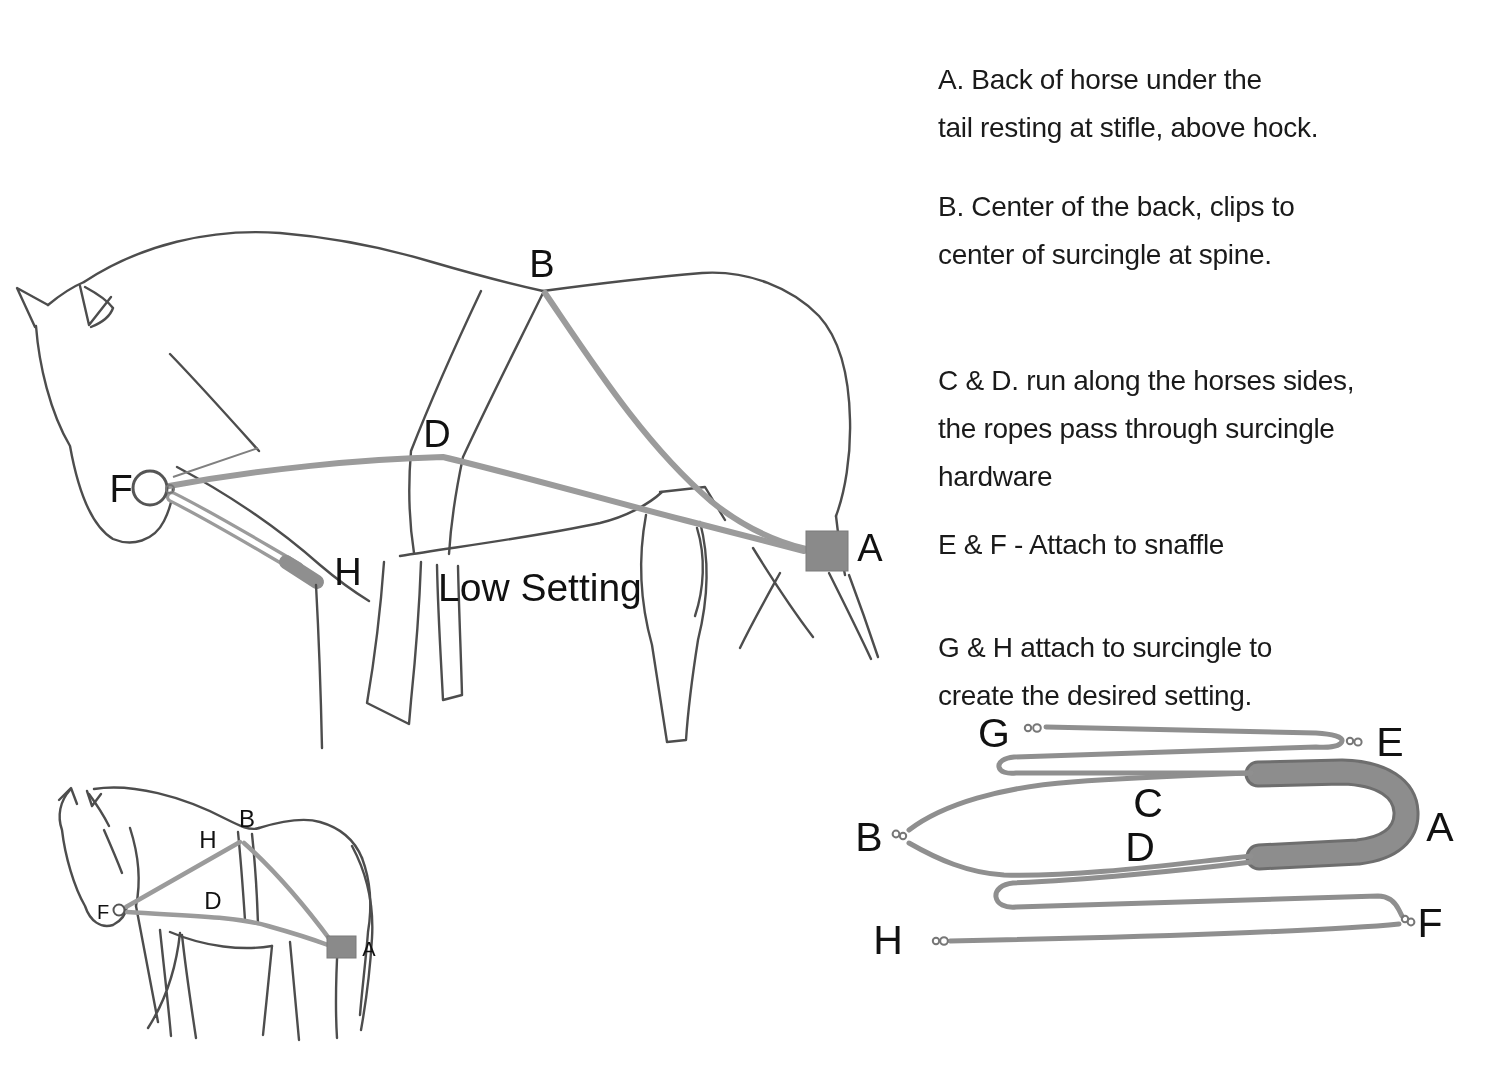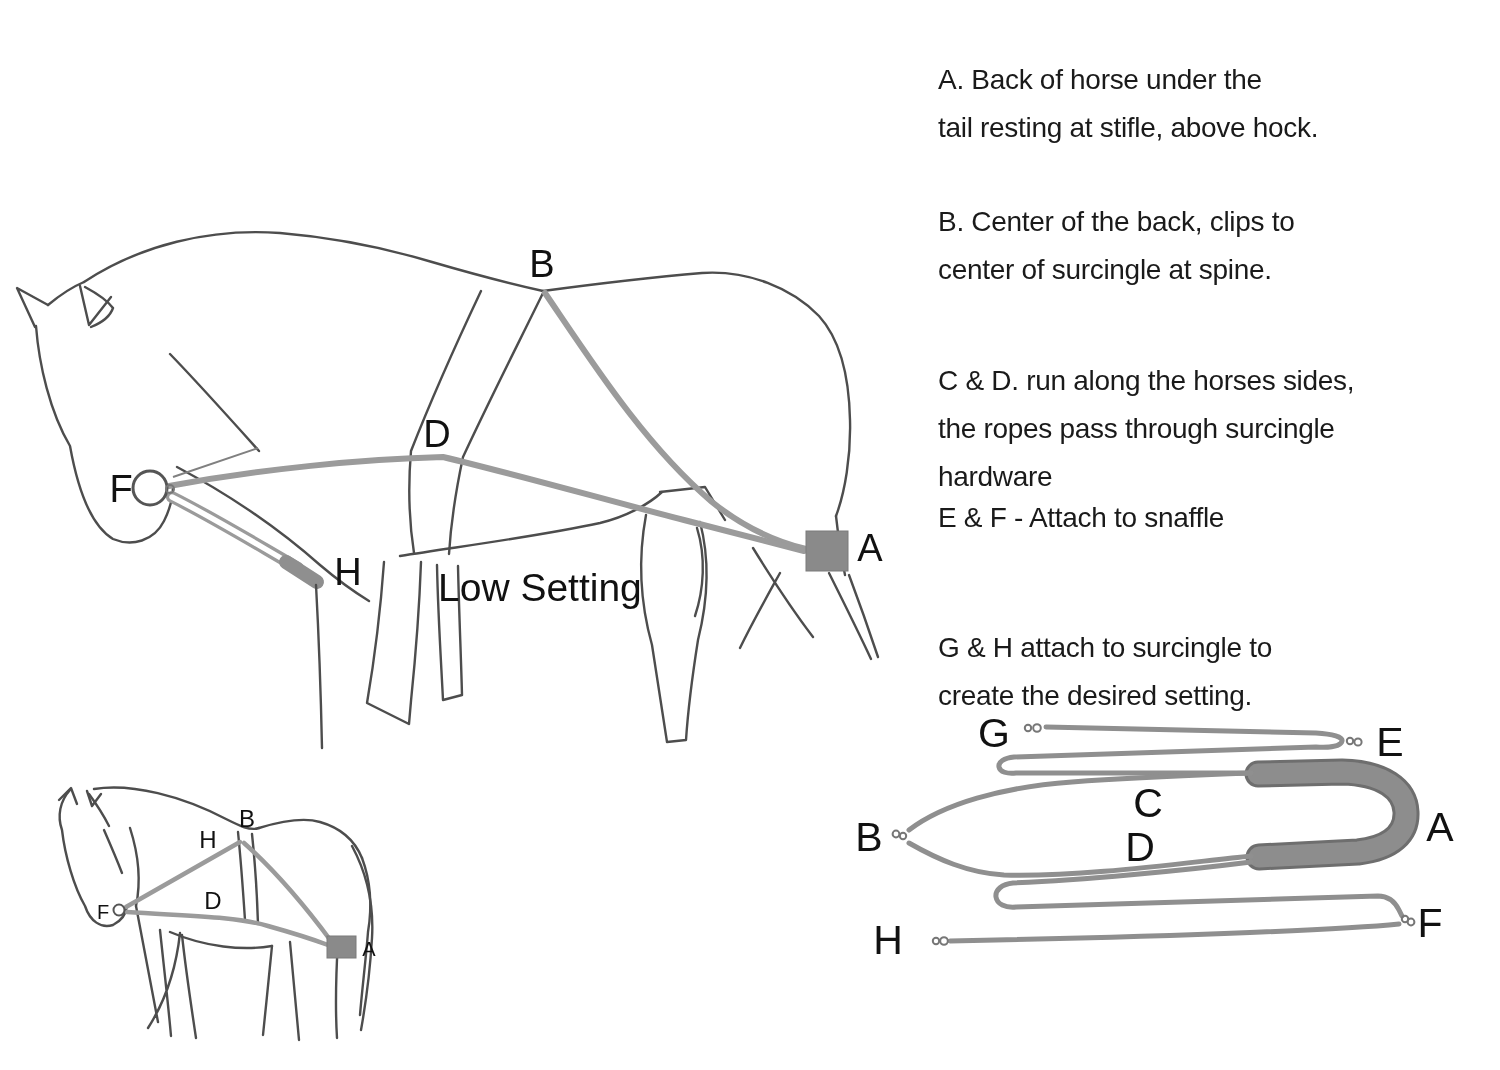--- a/index.html
+++ b/index.html
@@ -146,19 +146,19 @@
     <text class="lbl-flat" text-anchor="middle" x="1148" y="817">C</text>
     <text class="lbl-flat" text-anchor="middle" x="1140" y="861">D</text>
     <text class="lbl-flat" text-anchor="middle" x="1440" y="841">A</text>
     <text class="lbl-flat" text-anchor="middle" x="888" y="954">H</text>
     <text class="lbl-flat" text-anchor="middle" x="1430" y="937">F</text>
   </g>
 </svg>
 
   <div id="legend">
     <div class="legend-item" style="top:31px">A. Back of horse under the<br>tail resting at stifle, above hock.</div>
-    <div class="legend-item" style="top:173px">B. Center of the back, clips to<br>center of surcingle at spine.</div>
+    <div class="legend-item" style="top:158px">B. Center of the back, clips to<br>center of surcingle at spine.</div>
     <div class="legend-item" style="top:332px">C &amp; D. run along the horses sides,<br>the ropes pass through surcingle<br>hardware</div>
-    <div class="legend-item" style="top:469px">E &amp; F - Attach to snaffle</div>
+    <div class="legend-item" style="top:496px">E &amp; F - Attach to snaffle</div>
     <div class="legend-item" style="top:599px">G &amp; H attach to surcingle to<br>create the desired setting.</div>
   </div>
 
 </div>
 
 </body></html>

